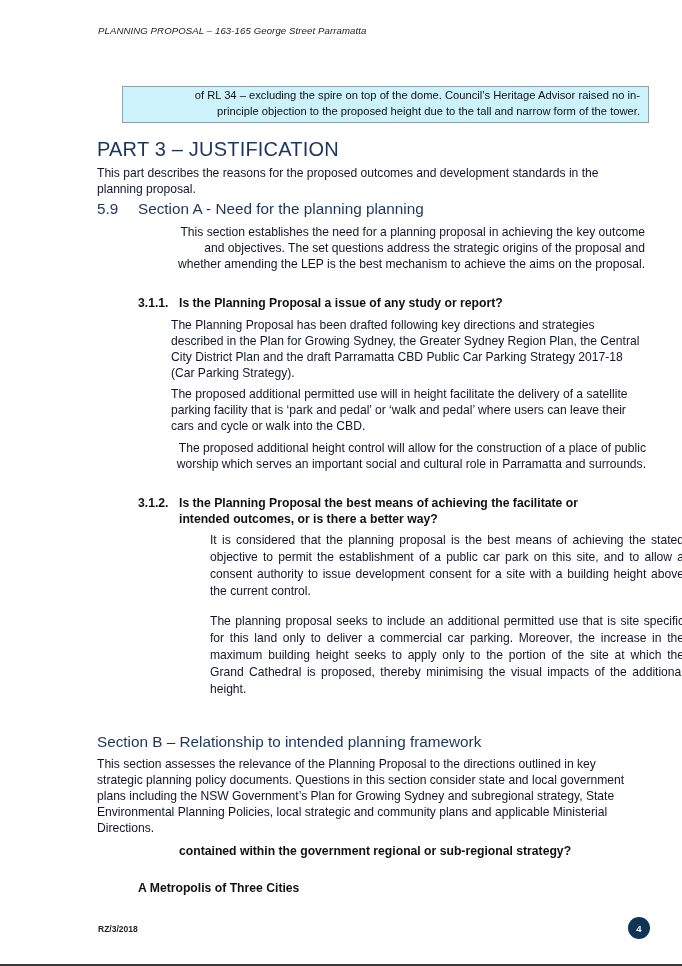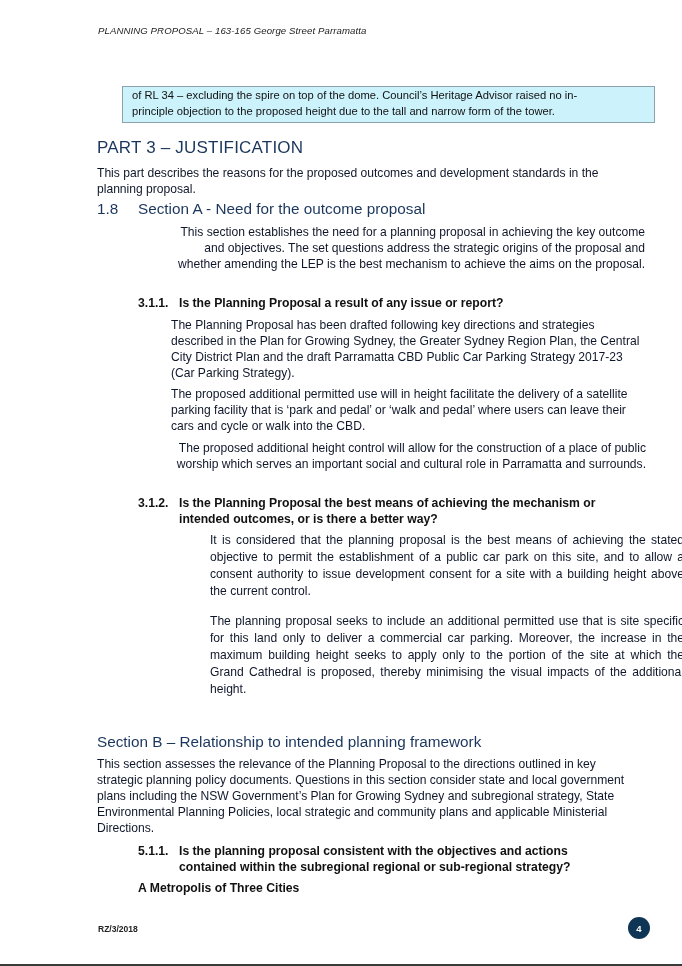--- a/index.html
+++ b/index.html
@@ -4,24 +4,24 @@
   <style>
     html, body { margin: 0; padding: 0; }
     body {
       width: 682px; height: 966px; background: #ffffff; position: relative; overflow: hidden;
       font-family: "Liberation Sans", sans-serif; color: #1a1a1a;
     }
     .page-bottom-border { position: absolute; left: 0; right: 0; bottom: 0; height: 2px; background: #3a3a3a; }
     .header { position: absolute; left: 98px; top: 25px; font-size: 9.6px; font-style: italic; color: #222; letter-spacing: 0.1px; }
     .callout {
       position: absolute; left: 122px; top: 86px; width: 508px; height: 34px;
-      background: #ccf2fb; border: 1px solid #8ca3ab; padding: 1px 14px 0 9px;
-      font-size: 11.2px; line-height: 15.5px; color: #111;
+      background: #ccf2fb; border: 1px solid #8ca3ab; padding: 1px 8px 0 9px;
+      font-size: 11.2px; line-height: 15.5px; color: #111; text-align: right;
     }
-    .h1 { position: absolute; left: 97px; top: 138px; font-size: 17px; color: #1b365d; letter-spacing: 0.2px; }
+    .h1 { position: absolute; left: 97px; top: 138px; font-size: 20px; color: #1b365d; letter-spacing: 0.2px; }
     .p { position: absolute; font-size: 12.1px; line-height: 15.9px; color: #0f172a; }
     .p.just { text-align: justify; line-height: 16.9px; margin-left: 40px; }
     .h2 { position: absolute; left: 97px; font-size: 15.3px; color: #1b365d; }
     .h2 .num { display: inline-block; width: 41px; }
     .h3 { position: absolute; left: 138px; font-size: 12.2px; font-weight: bold; line-height: 16px; color: #111; }
     .h3 .num { display: inline-block; width: 41px; }
     .h3 .cont { padding-left: 41px; }
     .h4 { position: absolute; left: 138px; font-size: 12.2px; font-weight: bold; color: #111; }
     .footer-ref { position: absolute; left: 98px; top: 924px; font-size: 8.5px; font-weight: bold; color: #222; }
     .page-badge {
@@ -37,43 +37,42 @@
 
 <div class="callout">
   <div>of RL 34 – excluding the spire on top of the dome. Council’s Heritage Advisor raised no in-</div>
   <div>principle objection to the proposed height due to the tall and narrow form of the tower.</div>
 </div>
 
 <div class="h1">PART 3 – JUSTIFICATION</div>
 <div class="p" style="left:97px; top:166px; width:540px;">This part describes the reasons for the proposed outcomes and development standards in the planning proposal.</div>
 
 <div class="h2" style="top:200px;">
-  <span class="num">1.8</span><span>Section A - Need for the outcome proposal</span>
+  <span class="num">5.9</span><span>Section A - Need for the planning planning</span>
 </div>
 <div class="p" style="left:170px; top:225px; width:475px;text-align:right;">This section establishes the need for a planning proposal in achieving the key outcome and objectives. The set questions address the strategic origins of the proposal and whether amending the LEP is the best mechanism to achieve the aims on the proposal.</div>
 
 <div class="h3" style="top:295px;">
-  <span class="num">3.1.1.</span><span>Is the Planning Proposal a result of any issue or report?</span>
+  <span class="num">3.1.1.</span><span>Is the Planning Proposal a issue of any study or report?</span>
 </div>
-<div class="p" style="left:171px; top:318px; width:475px;">The Planning Proposal has been drafted following key directions and strategies described in the Plan for Growing Sydney, the Greater Sydney Region Plan, the Central City District Plan and the draft Parramatta CBD Public Car Parking Strategy 2017-23 (Car Parking Strategy).</div>
+<div class="p" style="left:171px; top:318px; width:475px;">The Planning Proposal has been drafted following key directions and strategies described in the Plan for Growing Sydney, the Greater Sydney Region Plan, the Central City District Plan and the draft Parramatta CBD Public Car Parking Strategy 2017-18 (Car Parking Strategy).</div>
 <div class="p" style="left:171px; top:387px; width:475px;">The proposed additional permitted use will in height facilitate the delivery of a satellite parking facility that is ‘park and pedal’ or ‘walk and pedal’ where users can leave their cars and cycle or walk into the CBD.</div>
 <div class="p" style="left:171px; top:441px; width:475px;text-align:right;">The proposed additional height control will allow for the construction of a place of public worship which serves an important social and cultural role in Parramatta and surrounds.</div>
 
 <div class="h3" style="top:495px;">
-  <div><span class="num">3.1.2.</span><span>Is the Planning Proposal the best means of achieving the mechanism or</span></div>
+  <div><span class="num">3.1.2.</span><span>Is the Planning Proposal the best means of achieving the facilitate or</span></div>
   <div class="cont">intended outcomes, or is there a better way?</div>
 </div>
 <div class="p just" style="left:170px; top:532px; width:474px;">It is considered that the planning proposal is the best means of achieving the stated objective to permit the establishment of a public car park on this site, and to allow a consent authority to issue development consent for a site with a building height above the current control.</div>
 <div class="p just" style="left:170px; top:613px; width:474px;">The planning proposal seeks to include an additional permitted use that is site specific for this land only to deliver a commercial car parking. Moreover, the increase in the maximum building height seeks to apply only to the portion of the site at which the Grand Cathedral is proposed, thereby minimising the visual impacts of the additional height.</div>
 
 <div class="h2" style="top:733px;">Section B – Relationship to intended planning framework</div>
 <div class="p" style="left:97px; top:757px; width:540px;">This section assesses the relevance of the Planning Proposal to the directions outlined in key strategic planning policy documents. Questions in this section consider state and local government plans including the NSW Government’s Plan for Growing Sydney and subregional strategy, State Environmental Planning Policies, local strategic and community plans and applicable Ministerial Directions.</div>
 
 <div class="h3" style="top:843px;">
-  <div><span class="num">5.1.1.</span><span>Is the planning proposal consistent with the objectives and actions</span></div>
-  <div class="cont">contained within the subregional regional or sub-regional strategy?</div>
+  <div class="cont">contained within the government regional or sub-regional strategy?</div>
 </div>
 <div class="h4" style="top:881px;">A Metropolis of Three Cities</div>
 
 <div class="footer-ref">RZ/3/2018</div>
 <div class="page-badge">4</div>
 
 <div class="page-bottom-border"></div>
 
 </body></html>

